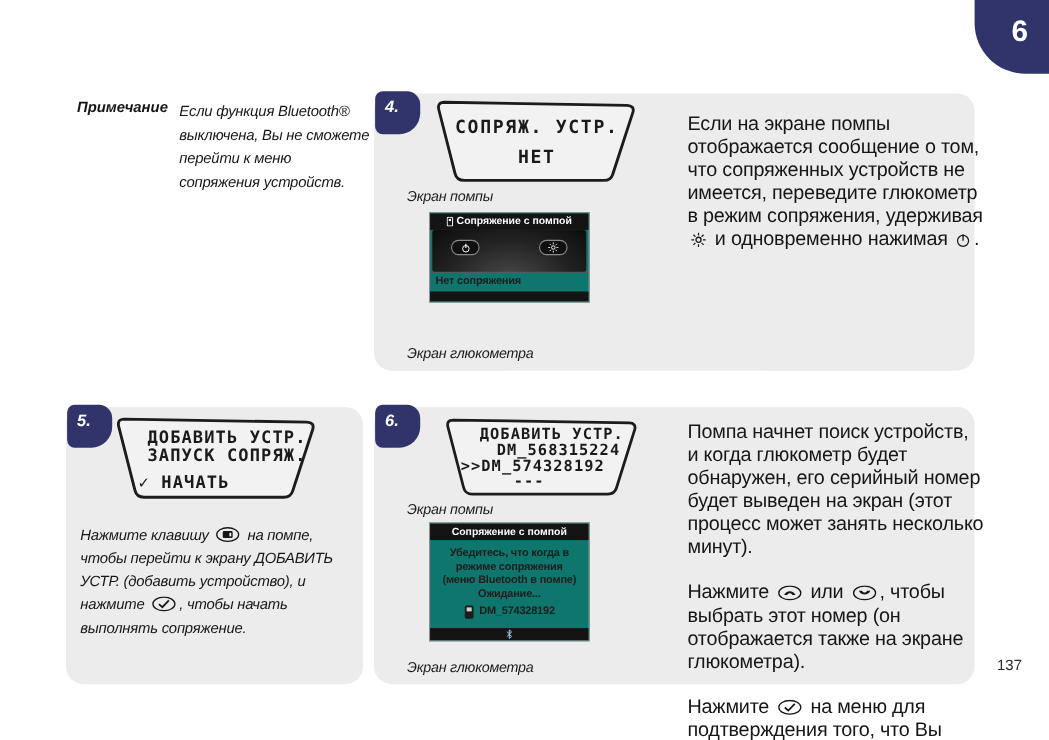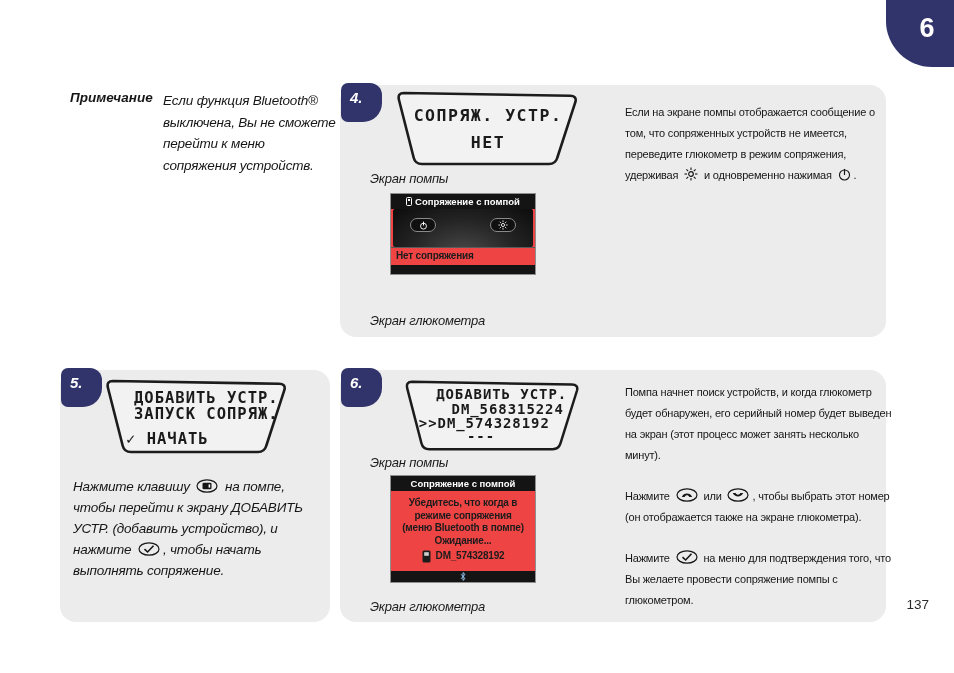--- a/index.html
+++ b/index.html
@@ -28,39 +28,39 @@
     font-size:15px; padding:6px 0 0 9px; }
 
   .caption { position:absolute; font-size:13px; font-style:italic; color:#1a1a1a; letter-spacing:-0.2px; }
 
   
   .lcd { position:absolute; }
   .lcd path { fill:#f2f2f2; stroke:#1c1c1c; stroke-width:2.6; }
   .lcd text { font-family:"DejaVu Sans Mono","DejaVu Sans",monospace; font-weight:bold; fill:#1a1a1a; }
 
   
-  .meter { position:absolute; width:146px; background:#ef4444; border:1px solid #8f8f8f; }
+  .meter { position:absolute; width:146px; background:#0f766e; border:1px solid #8f8f8f; }
   .meter-header { height:15px; background:#141414; color:#fff; font-size:9.5px; font-weight:bold;
     display:flex; align-items:center; justify-content:center; gap:3px; }
   .meter-footer { height:9px; background:#141414; display:flex; align-items:center; justify-content:center; }
   .meter-footer.tall { height:11px; }
   .photo { position:relative; height:38px; margin:0 2px;
     background:radial-gradient(ellipse at 50% 120%, #4a4a4a 0%, #232323 55%, #0c0c0c 100%); border-radius:2px; }
   .photo .btn { position:absolute; top:9px; width:26px; height:14px; background:#101010;
     border:1.5px solid #8a8a8a; border-radius:8px; display:flex; align-items:center; justify-content:center; }
   .photo .btn.left { left:17px; } .photo .btn.right { right:17px; }
   .m-body { font-size:10px; line-height:11px; padding:3px 5px 2px 5px; color:#1c1c1c; font-weight:bold; letter-spacing:-0.2px;}
   .m-status { border-top:1px solid #5a5a5a; font-size:10px; font-weight:bold; color:#1c1c1c;
     padding:2px 5px 4px 5px; letter-spacing:-0.2px;}
   .m-body6 { text-align:center; font-size:10px; line-height:12.5px; font-weight:bold; color:#1c1c1c;
     padding:6px 4px 4px 4px; letter-spacing:-0.2px;}
   .dev-row { display:flex; align-items:center; justify-content:center; gap:5px; margin-top:3px; padding-bottom:4px;}
 
   
-  .col-text { position:absolute; left:285px; width:270px; font-size:11px; line-height:21px;
+  .col-text { position:absolute; left:285px; width:270px; font-size:18px; line-height:21px;
     color:#161616; letter-spacing:-0.2px; }
   .col-text p { margin-bottom:20px; }
   .step-text { position:absolute; left:13px; top:106px; width:250px; font-size:13.5px; line-height:21px;
     color:#161616; letter-spacing:-0.2px;font-style:italic; }
   .ink { display:inline-block; vertical-align:-2px; margin:0 3px; }
 
   .page-number { position:absolute; right:25px; top:597px; font-size:13.5px; color:#2b2b2b; }
 </style>
 </head>
 <body>

